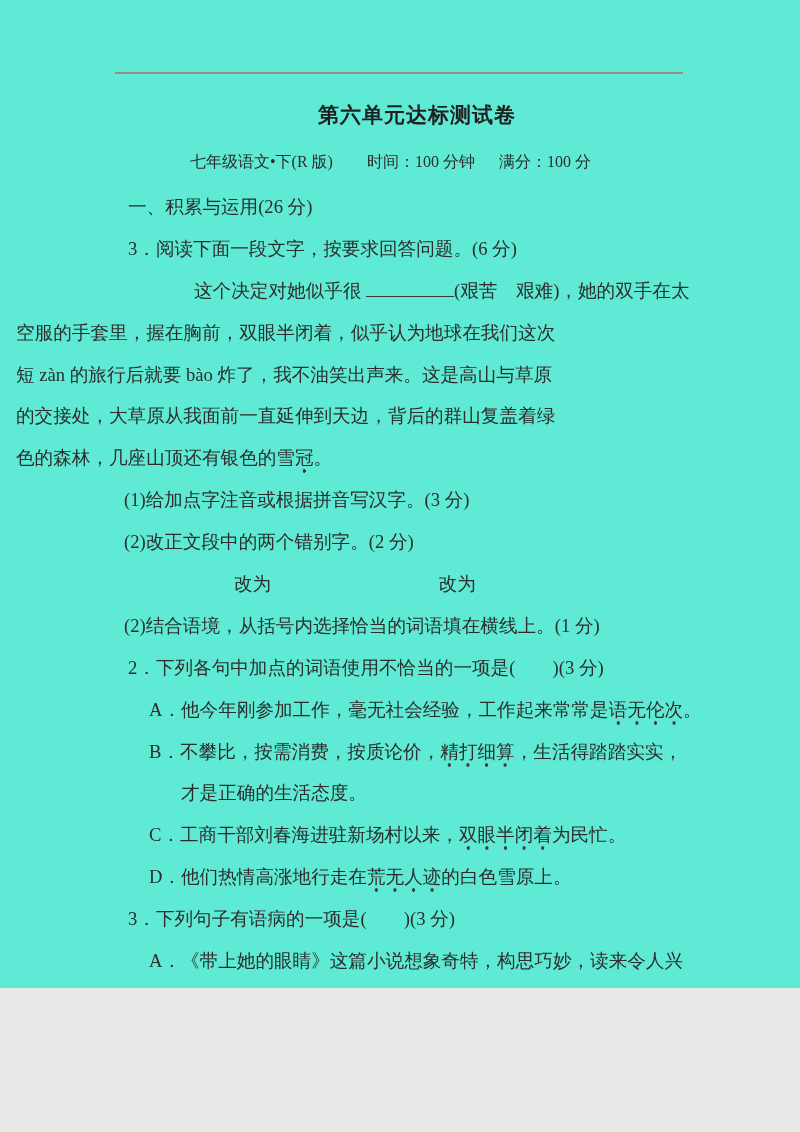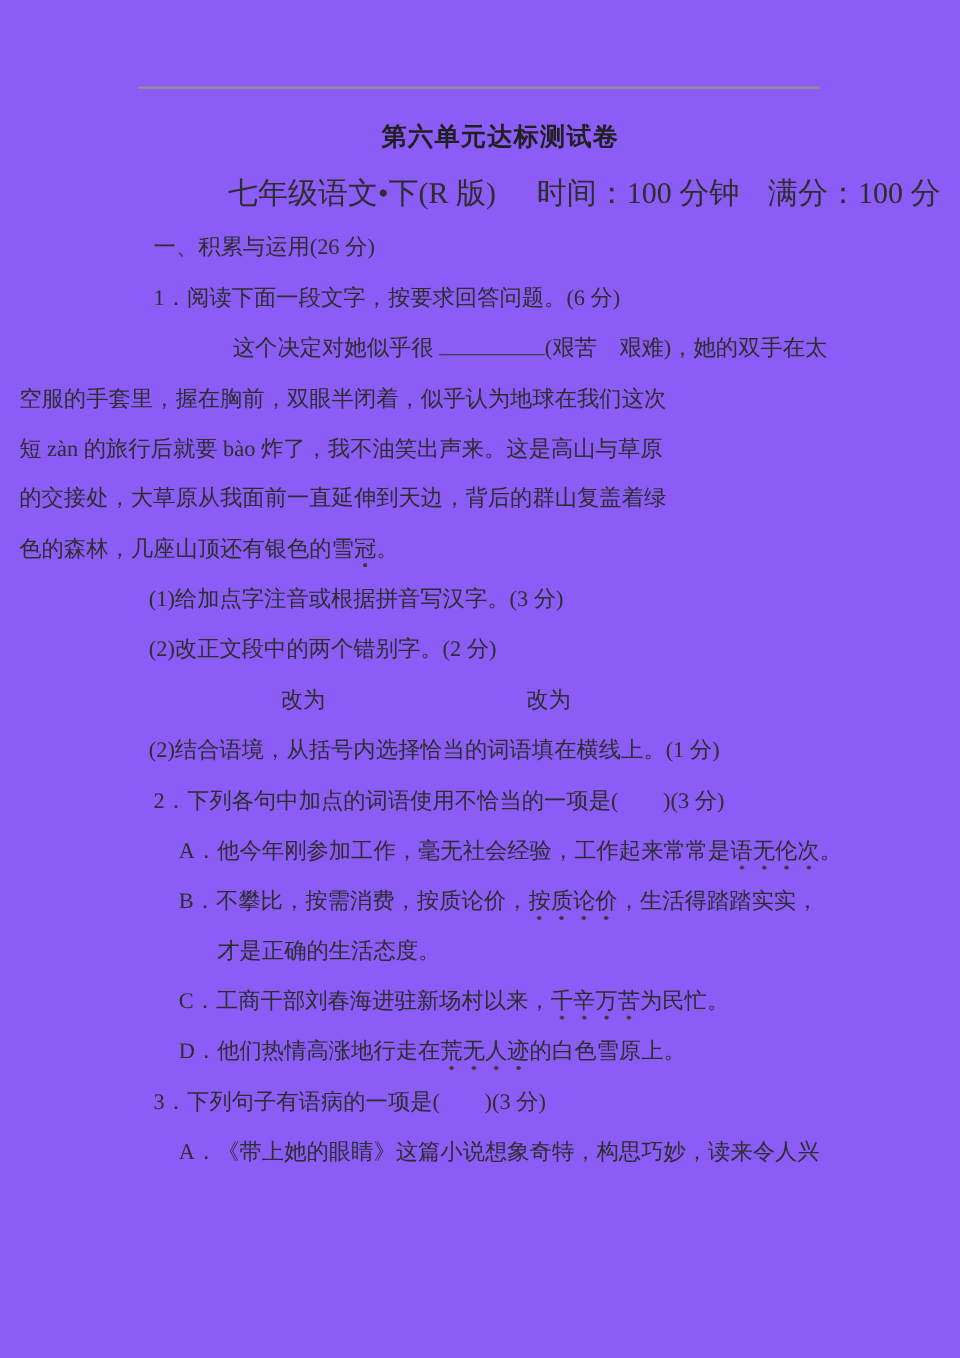--- a/index.html
+++ b/index.html
@@ -1,40 +1,40 @@
 <!DOCTYPE html>
 <html><head>
 <meta charset="utf-8">
 <style>
   html,body{margin:0;padding:0;background:#e8e8e8;}
   .page{
     position:relative;
-    width:800px;height:1132px;
+    width:800px;height:988px;
     margin:0 auto;
-    background:#8b5cf6;
+    background:#5eead4;
     font-family:"Liberation Serif","DejaVu Serif",serif;
     color:#2d2d2d;
     overflow:hidden;
   }
   .rule{
     position:absolute;top:72px;left:115px;width:568px;
     border-top:2px solid #909090;
   }
   .title{
     position:absolute;top:100px;left:0;width:834px;margin:0;
     text-align:center;
     font-family:"Liberation Sans","DejaVu Sans",sans-serif;
     font-weight:bold;
     font-size:21px;line-height:30px;
     letter-spacing:1px;
     color:#1f1f1f;
   }
   .meta{
     position:absolute;top:149px;left:190px;
-    font-size:25px;line-height:26px;
+    font-size:16px;line-height:26px;
     white-space:pre;
   }
   .meta .gap1{display:inline-block;width:34px;}
   .meta .gap2{display:inline-block;width:24px;}
   .body-lines{
     position:absolute;top:186px;left:16px;width:800px;
   }
   .line{
     height:41.9px;line-height:41.9px;
     font-size:18.6px;
@@ -62,32 +62,32 @@
 </style>
 </head>
 <body>
 
 <div class="page">
   <div class="rule"></div>
   <h1 class="title">第六单元达标测试卷</h1>
   <div class="meta"><span>七年级语文•下(R 版)</span><span class="gap1"></span><span>时间：100 分钟</span><span class="gap2"></span><span>满分：100 分</span></div>
   <div class="body-lines">
       <div class="line st-q"><span class="">一、积累与运用(26 分)</span></div>
-      <div class="line st-q"><span class="">1．阅读下面一段文字，按要求回答问题。(6 分)</span></div>
+      <div class="line st-q"><span class="">3．阅读下面一段文字，按要求回答问题。(6 分)</span></div>
       <div class="line st-para-first"><span class="">这个决定对她似乎很 </span><span class="blank"></span><span class="">(艰苦　艰难)，她的双手在太</span></div>
       <div class="line st-para"><span class="">空服的手套里，握在胸前，双眼半闭着，似乎认为地球在我们这次</span></div>
       <div class="line st-para"><span class="">短 zàn 的旅行后就要 bào 炸了，我不油笑出声来。这是高山与草原</span></div>
       <div class="line st-para"><span class="">的交接处，大草原从我面前一直延伸到天边，背后的群山复盖着绿</span></div>
       <div class="line st-para"><span class="">色的森林，几座山顶还有银色的雪</span><span class="em">冠</span><span class="">。</span></div>
       <div class="line st-sub"><span class="">(1)给加点字注音或根据拼音写汉字。(3 分)</span></div>
       <div class="line st-sub"><span class="">(2)改正文段中的两个错别字。(2 分)</span></div>
       <div class="line st-corr"><span class="">改为</span><span class="">　　　　　　　　　</span><span class="">改为</span></div>
       <div class="line st-sub"><span class="">(2)结合语境，从括号内选择恰当的词语填在横线上。(1 分)</span></div>
       <div class="line st-q"><span class="">2．下列各句中加点的词语使用不恰当的一项是(　　)(3 分)</span></div>
       <div class="line st-opt"><span class="">A．他今年刚参加工作，毫无社会经验，工作起来常常是</span><span class="em">语无伦次</span><span class="">。</span></div>
-      <div class="line st-opt"><span class="">B．不攀比，按需消费，按质论价，</span><span class="em">按质论价</span><span class="">，生活得踏踏实实，</span></div>
+      <div class="line st-opt"><span class="">B．不攀比，按需消费，按质论价，</span><span class="em">精打细算</span><span class="">，生活得踏踏实实，</span></div>
       <div class="line st-opt-cont"><span class="">才是正确的生活态度。</span></div>
-      <div class="line st-opt"><span class="">C．工商干部刘春海进驻新场村以来，</span><span class="em">千辛万苦</span><span class="">为民忙。</span></div>
+      <div class="line st-opt"><span class="">C．工商干部刘春海进驻新场村以来，</span><span class="em">双眼半闭着</span><span class="">为民忙。</span></div>
       <div class="line st-opt"><span class="">D．他们热情高涨地行走在</span><span class="em">荒无人迹</span><span class="">的白色雪原上。</span></div>
       <div class="line st-q"><span class="">3．下列句子有语病的一项是(　　)(3 分)</span></div>
       <div class="line st-opt"><span class="">A．《带上她的眼睛》这篇小说想象奇特，构思巧妙，读来令人兴</span></div>
     </div>
 </div>
 
 </body></html>

